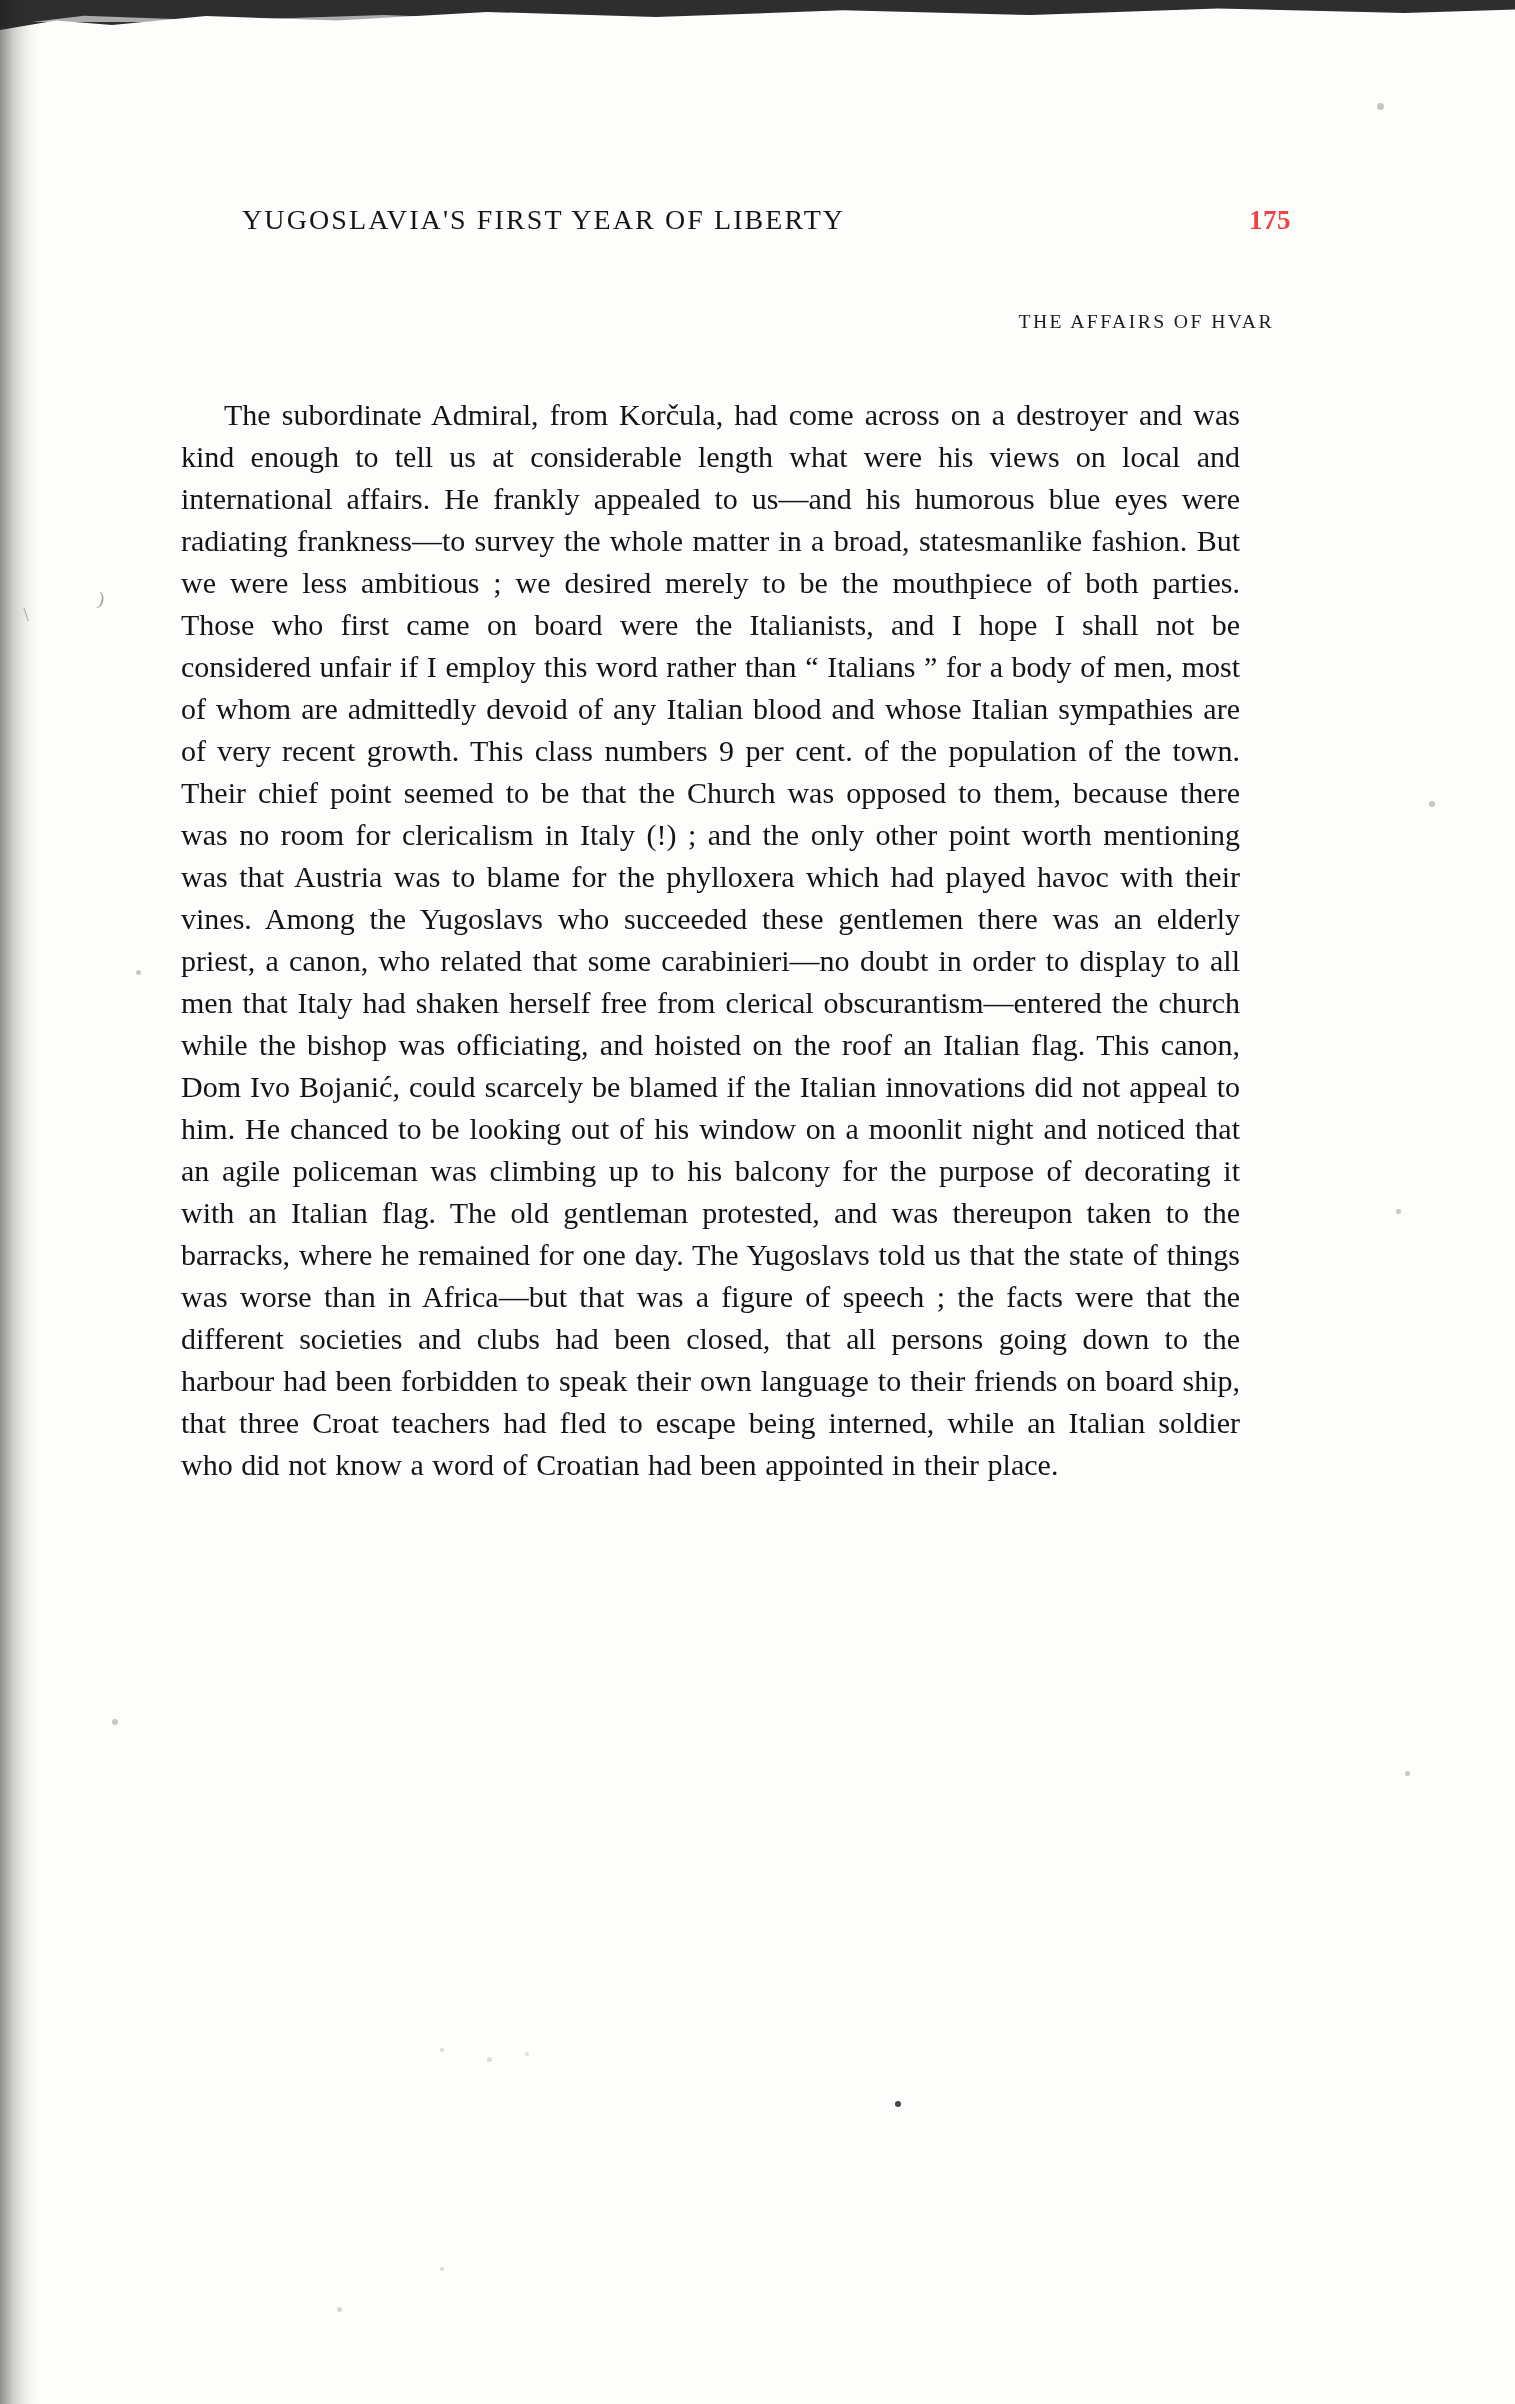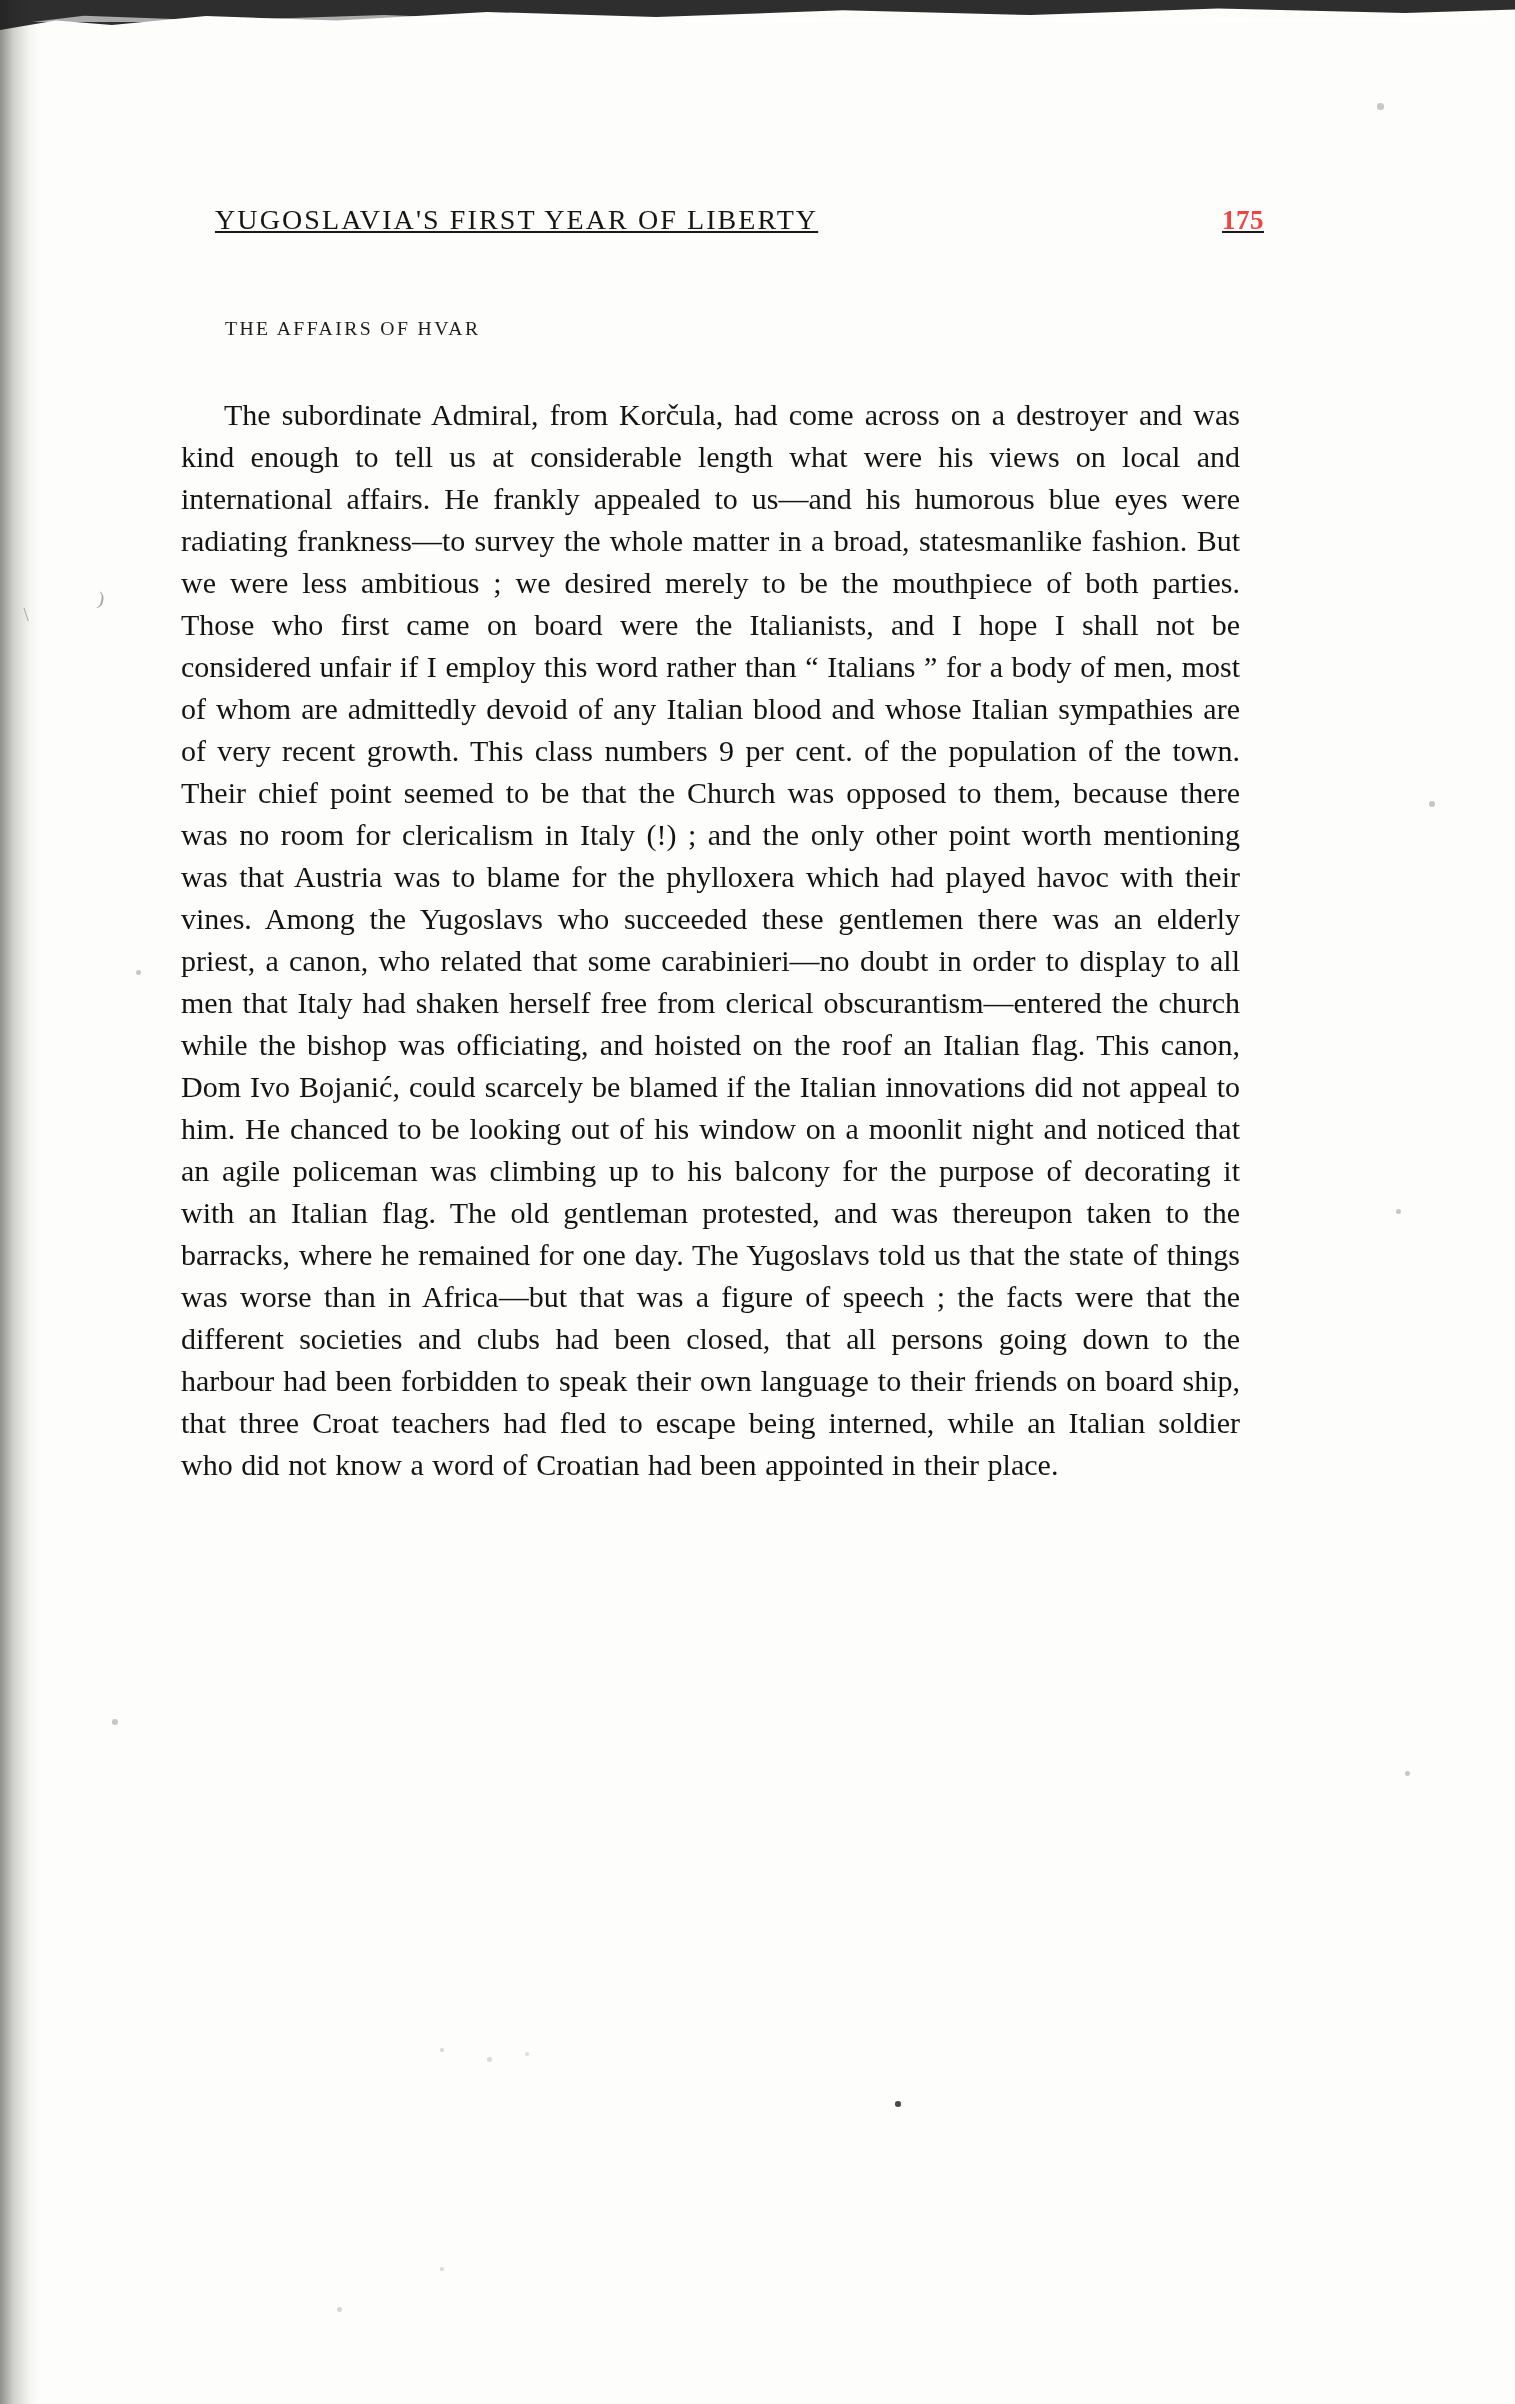--- a/index.html
+++ b/index.html
@@ -65,49 +65,48 @@
   .content {
     position: absolute;
     left: 0;
     top: 0;
     width: 1516px;
     height: 2404px;
   }
 
   .running-head {
     position: absolute;
-    left: 215px;
+    left: 242px;
     top: 204px;
     width: 1049px;
     display: flex;
     align-items: baseline;
     justify-content: space-between;
     font-family: "Liberation Serif", serif;
     letter-spacing: 1.5px;
-    text-decoration: underline;
   }
   .running-head .rh-title {
     font-size: 28px;
     letter-spacing: 2.1px;
     color: #161616;
   }
   .running-head .rh-page {
     font-size: 27px;
     font-weight: bold;
     letter-spacing: 0.5px;
     color: #ef4444;
     padding-left: 19px;
   }
 
   .section-head {
     position: absolute;
     left: 225px;
-    top: 317px;
+    top: 310px;
     width: 1049px;
-    text-align: left;
+    text-align: right;
     font-size: 19.7px;
     letter-spacing: 2.4px;
     color: #1d1d1d;
   }
 
   .body-text {
     position: absolute;
     left: 181px;
     top: 364px;
     width: 1059px;

